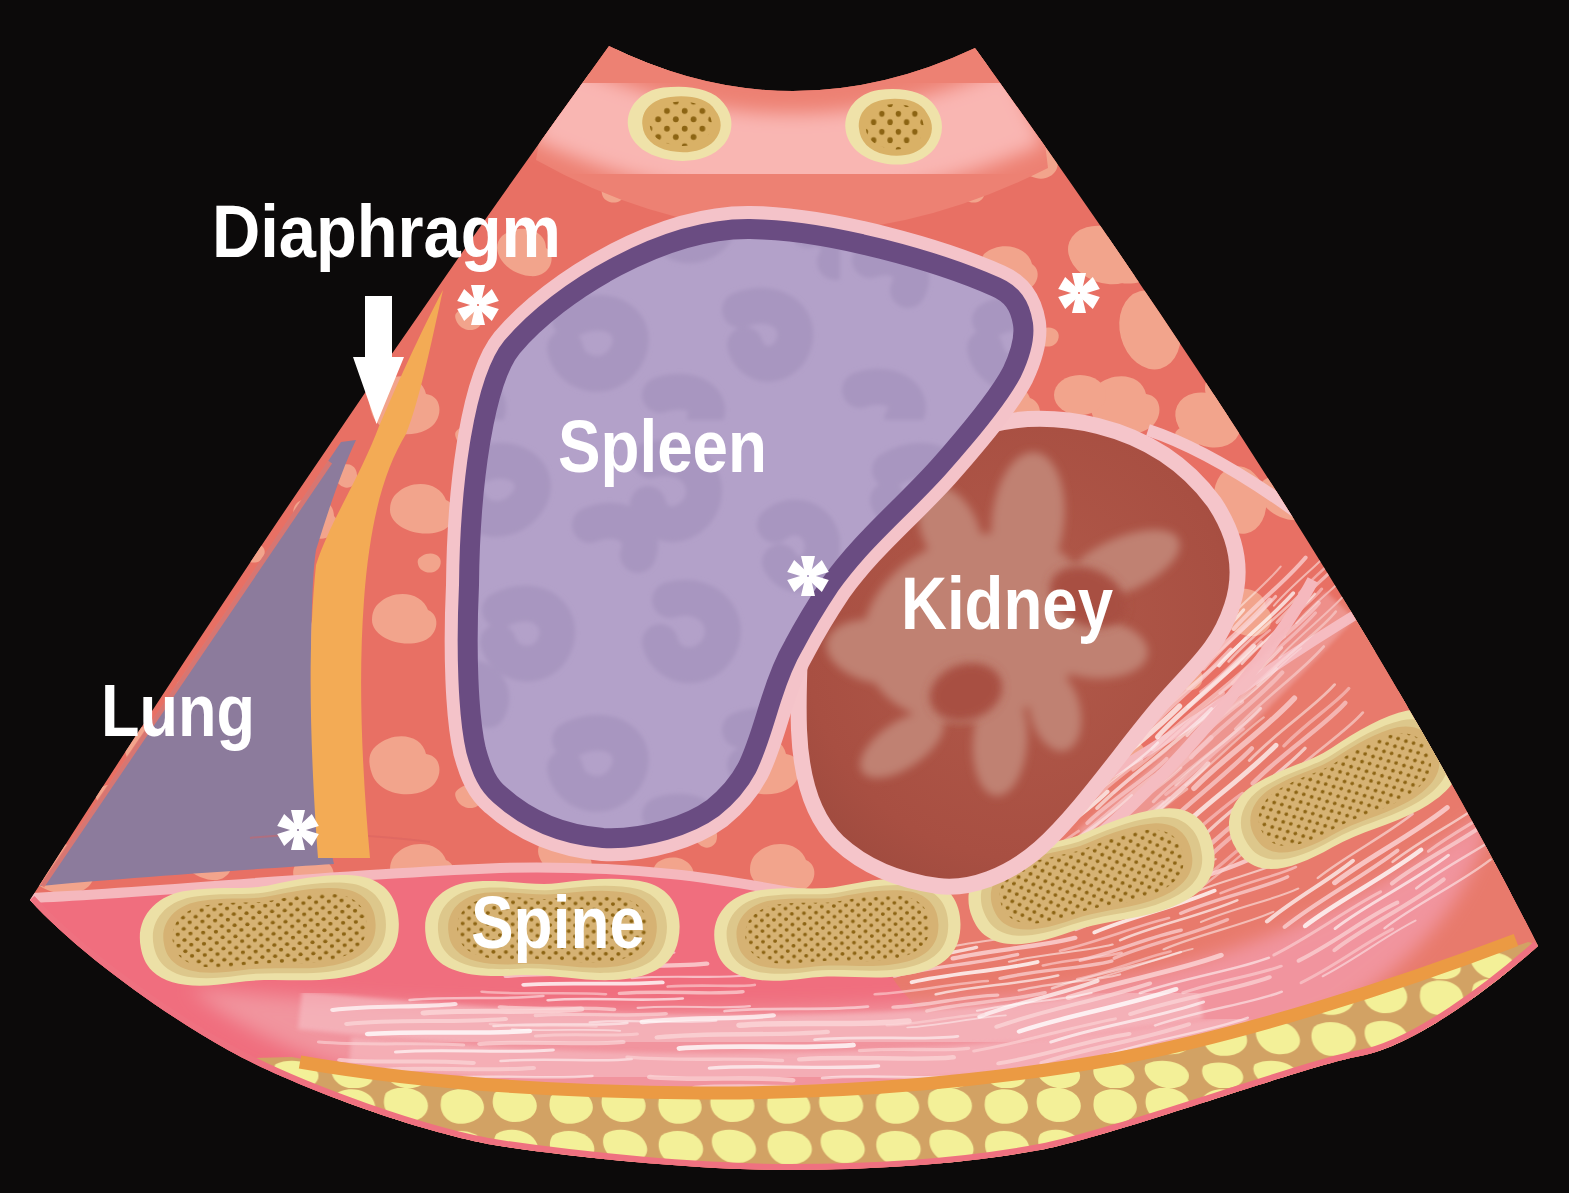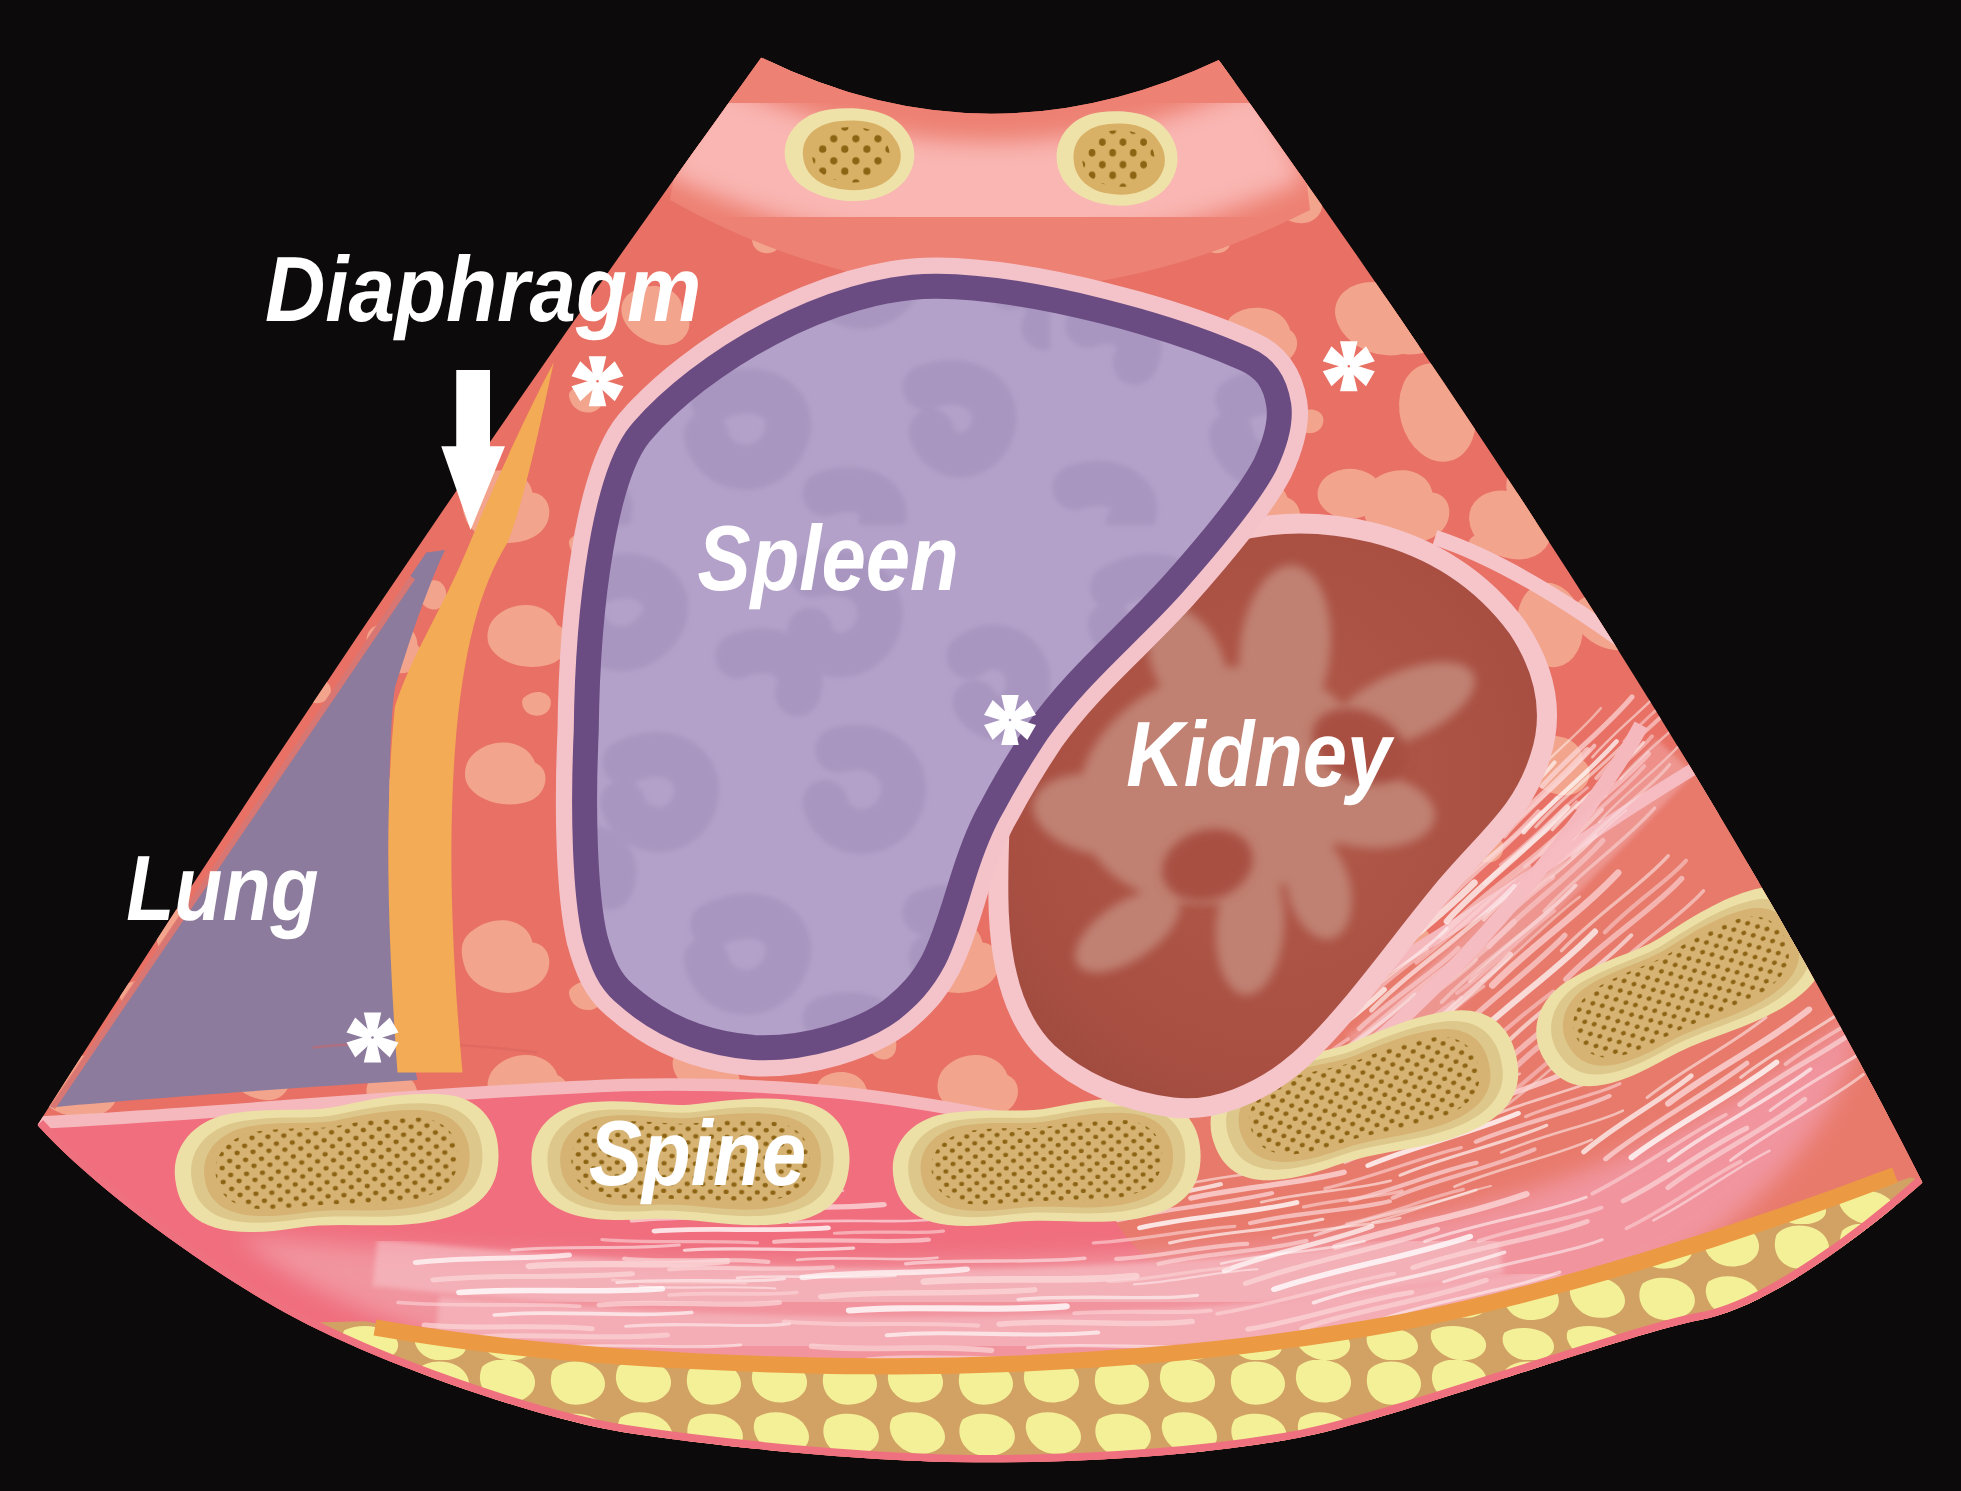--- a/index.html
+++ b/index.html
@@ -1,17 +1,17 @@
 <!DOCTYPE html>
 <html><head>
 <meta charset="utf-8">
 <style>
   html,body{margin:0;padding:0;background:#0c0a0a;}
   #stage{width:1569px;height:1172px;position:relative;overflow:hidden;
-    font-family:"Liberation Sans", sans-serif;font-style:italic;}
+    font-family:"Liberation Sans", sans-serif;}
   svg{display:block}
 </style>
 </head>
 <body>
 <div id="stage">
 <svg width="1569" height="1193" viewBox="0 0 1569 1193">
 <defs>
   <path id="fanPath" d="M 609,46 Q 790,135 975,48 Q 1340,555 1538,946
       C 1493,986 1415,1046 1360,1056 C 1305,1066 1110,1137 1040,1150
       C 970,1163 880,1170 790,1170 C 700,1170 580,1158 500,1146

